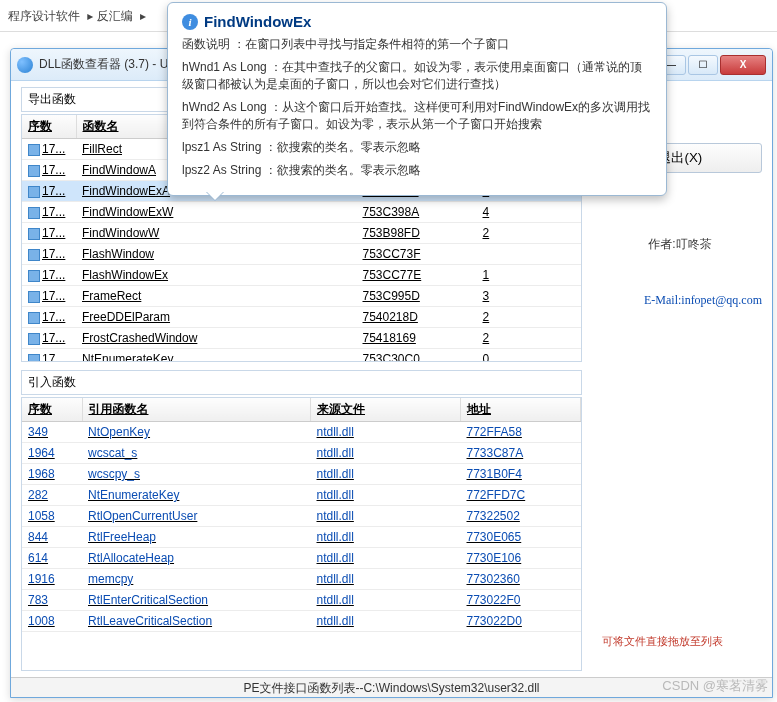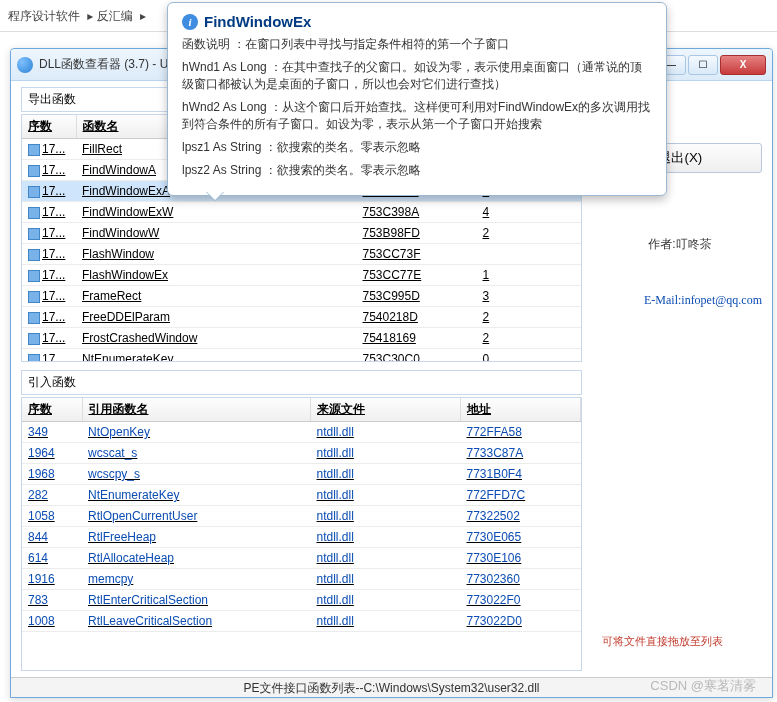--- a/index.html
+++ b/index.html
@@ -23,21 +23,21 @@
 th, td { text-align:left; padding:3px 6px; border-bottom:1px solid #ececec; white-space:nowrap; overflow:hidden; text-overflow:ellipsis; font-size:12px; height:20px; }
 th { background:linear-gradient(#fdfdfd,#efefef); border-right:1px solid #ddd; border-bottom:1px solid #ccc; position:sticky; top:0; }
 tr.sel td { background:#cfe5fb; }
 .link { color:#0b4db3; }
 .row-icon { display:inline-block; width:12px; height:12px; background:#79b2e8; border:1px solid #3f86c9; margin-right:2px; vertical-align:middle; }
 .side-btn { width:100%; height:30px; border:1px solid #b8c8da; background:linear-gradient(#fdfdfd,#eee); border-radius:3px; margin-top:8px; }
 .author { margin-top:63px; text-align:center; color:#333; }
 .email { font-family: "Times New Roman", serif; color:#0b4db3; font-size:12px; text-align:right; margin-top:40px; }
 .drag-hint { position:absolute; bottom:28px; right:0; width:170px; font-family:"Times New Roman","SimSun",serif; color:#c23a2c; font-size:11px; }
 .statusbar { position:absolute; left:0; right:0; bottom:0; height:20px; border-top:1px solid #ccc; background:#f4f4f4; padding:2px 8px; font-size:12px; color:#333;text-align:center; }
-.watermark { position:absolute; right:16px; bottom:2px; color:#b9b9b9; font-size:13px; }
+.watermark { position:absolute; right:4px; bottom:2px; color:#b9b9b9; font-size:13px; }
 
 .tooltip { position:absolute; top:2px; left:167px; width:500px; background:#fff; border:1px solid #9bb8d3; border-radius:6px; box-shadow:0 4px 10px rgba(0,0,0,0.25); padding:10px 14px; z-index:20; }
 .tooltip h3 { font-size:15px; font-weight:bold; color:#003a82; margin-bottom:6px; display:flex; align-items:center; gap:6px;}
 .tooltip h3 .i-icon { width:16px; height:16px; border-radius:50%; background:#3f8de0; color:#fff; display:inline-flex; align-items:center; justify-content:center; font-size:11px; font-style:italic; font-family:serif;}
 .tooltip .line { font-size:12px; color:#333; margin:6px 0; }
 .tooltip .tail { position:absolute; left:38px; bottom:-14px; width:0; height:0; border:9px solid transparent; border-top-color:#fff; filter:drop-shadow(0 1px 0 #9bb8d3);}
 .spacer { height:8px; }
 .col-seq { width:54px; } .col-name { width:auto; } .col-c3 { width:120px; } .col-c4 { width:60px; } .col-c5 { width:44px; }
 .col-iseq{width:60px;} .col-iname{width:auto;} .col-isrc{width:150px;} .col-iaddr{width:120px;}
 </style>

